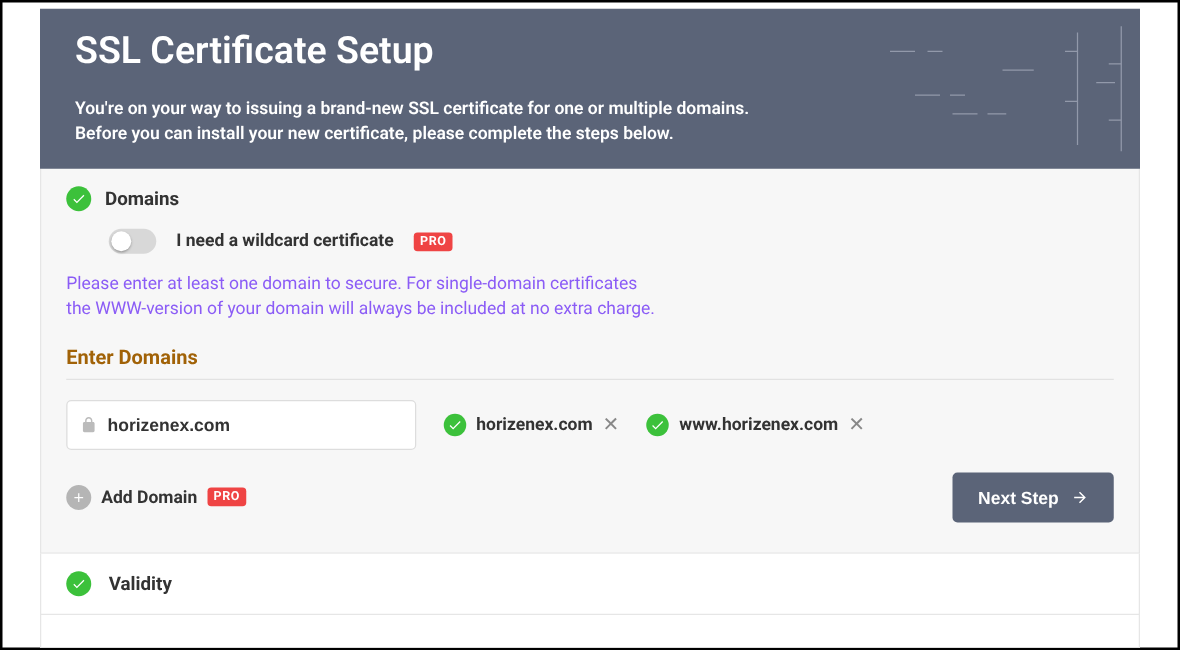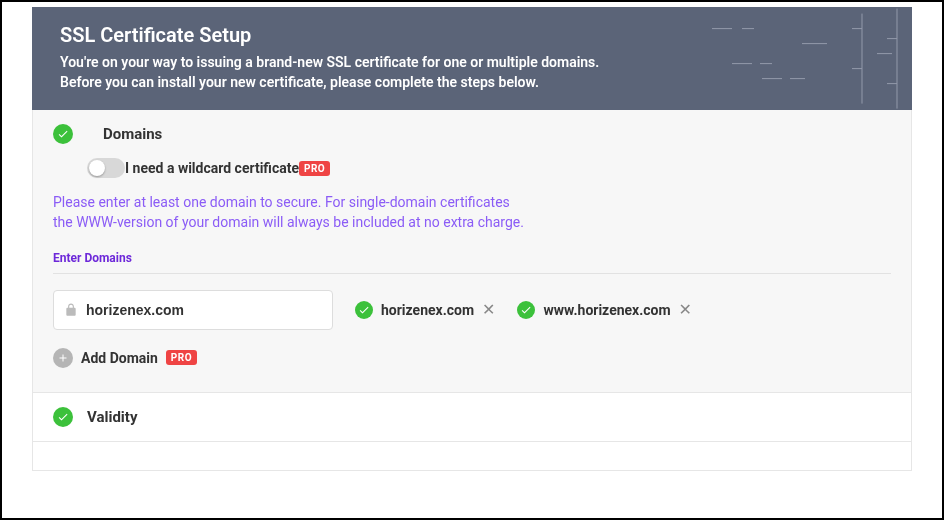--- a/index.html
+++ b/index.html
@@ -15,23 +15,23 @@
     padding: 5px 30px 0 30px;
   }
   .header {
     background: #5b6478;
     color: #fff;
     padding: 16px 28px 18px 28px;
     position: relative;
     overflow: hidden;
   }
   .header h1 {
-    font-size: 20px;
+    font-size: 30px;
     font-weight: 600;
-    margin-bottom: 6px;
+    margin-bottom: 20px;
   }
   .header p {
     font-size: 14px;
     font-weight: 600;
     line-height: 1.4;
   }
   .header-deco {
     position: absolute;
     right: 10px;
     top: 0;
@@ -79,27 +79,27 @@
     border-right: 1px solid #e6e6e6;
     border-bottom: 1px solid #e6e6e6;
     padding: 0 0 0 0;
   }
   .domains-inner {
     padding: 0 20px 10px 20px;
   }
   .domains-head {
     display: flex;
     align-items: center;
-    gap: 30px;
+    gap: 11px;
     padding: 14px 0 6px 0;
   }
   .toggle-row {
     display: flex;
     align-items: center;
-    gap: 0;
+    gap: 16px;
     padding: 8px 0 14px 34px;
   }
   .toggle {
     width: 38px;
     height: 20px;
     border-radius: 20px;
     background: #d8d8d8;
     position: relative;
     flex-shrink: 0;
     cursor: pointer;
@@ -131,23 +131,23 @@
   }
 
   .instruction {
     font-size: 14px;
     color: #8b5cf6;
     line-height: 1.45;
     padding: 0 0 18px 0;
   }
 
   .enter-domains-label {
-    font-size: 12px;
-    font-weight: 700;
-    color: #6d28d9;
+    font-size: 16px;
+    font-weight: 700;
+    color: #a16207;
     padding-bottom: 8px;
     border-bottom: 1px solid #e2e2e2;
   }
 
   .domain-input-row {
     display: flex;
     align-items: center;
     gap: 22px;
     padding: 16px 0 8px 0;
     flex-wrap: wrap;
@@ -324,20 +324,26 @@
         <div class="bottom-row">
           <div class="add-domain">
             <span class="plus-circle">
               <svg viewBox="0 0 24 24">
                   <path d="M19 13h-6v6h-2v-6H5v-2h6V5h2v6h6z"></path>
                 </svg>
             </span>
             <span class="add-domain-label">Add Domain</span>
             <span class="pro-badge">PRO</span>
           </div>
+          <button class="next-btn">
+            <span>Next Step</span>
+            <svg viewBox="0 0 24 24">
+                <path d="M12 4l-1.41 1.41L16.17 11H4v2h12.17l-5.58 5.59L12 20l8-8z"></path>
+              </svg>
+          </button>
         </div>
       </div>
     </div>
 
     <div class="section-row">
       <span class="check-circle">
         <svg viewBox="0 0 24 24">
             <path d="M9 16.2 4.8 12l-1.4 1.4L9 19 21 7l-1.4-1.4z"></path>
           </svg>
       </span>

